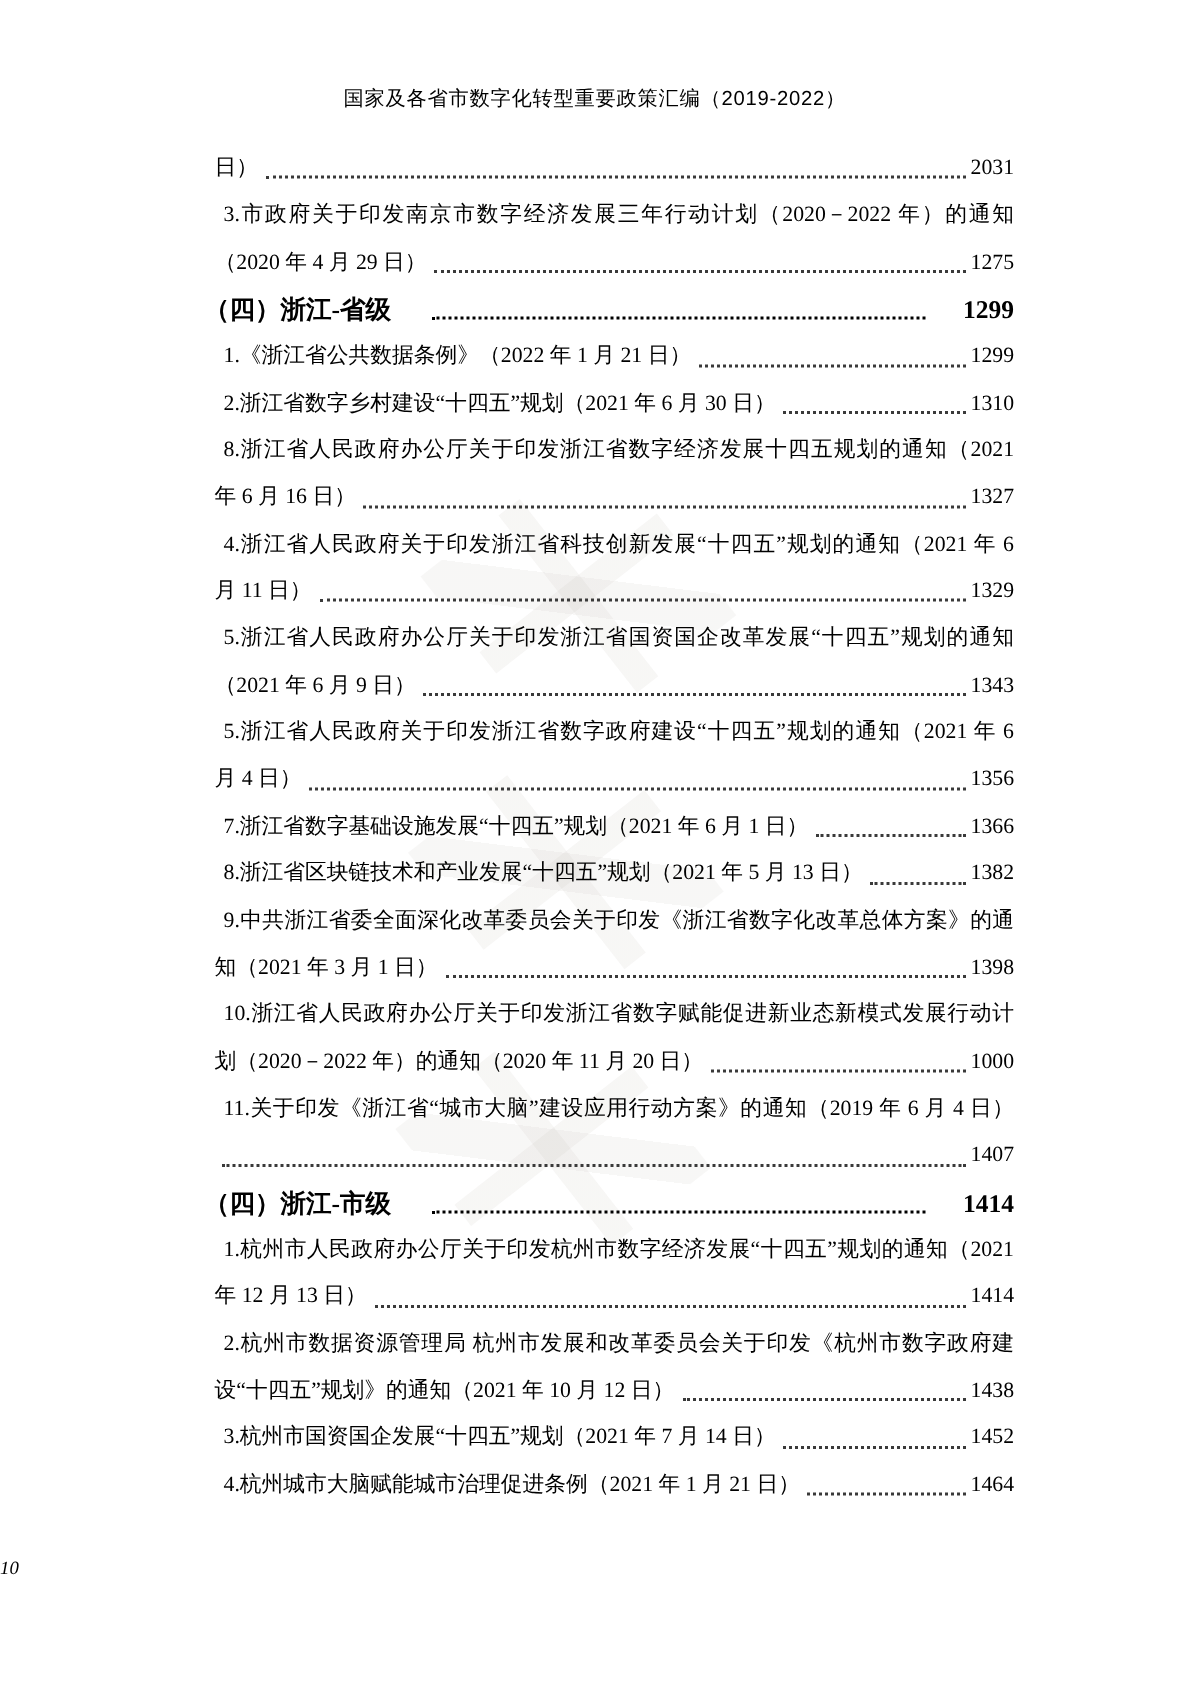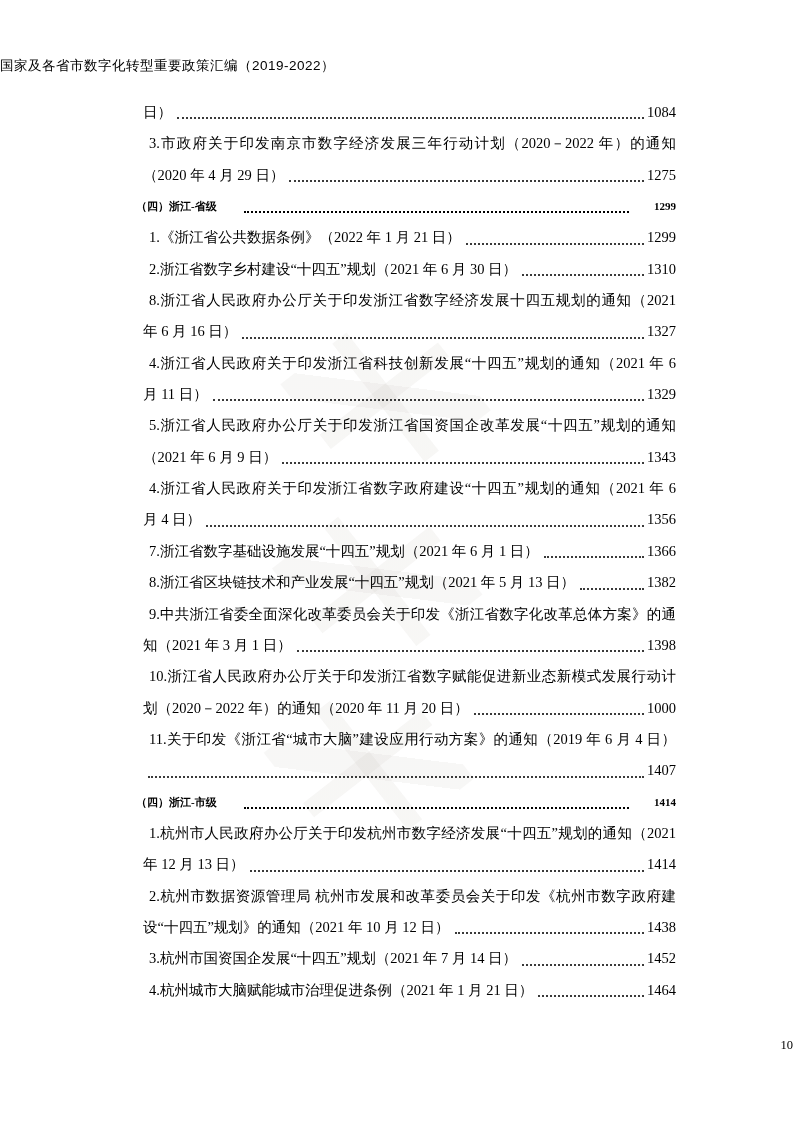--- a/index.html
+++ b/index.html
@@ -7,20 +7,21 @@
     width:793px;height:1122px;
     background:#ffffff;
     font-family:"Liberation Serif", serif;
     color:#000;
     position:relative;
     overflow:hidden;
   }
   .page{position:absolute;inset:0;}
   .header-title{
     position:absolute;top:57px;left:0;width:100%;
+    text-align:center;
     font-family:"Liberation Sans", sans-serif;
     font-size:13.5px;letter-spacing:0.5px;
     z-index:2;
   }
   
   .watermark{
     position:absolute;left:170px;top:330px;width:460px;height:480px;
     transform:rotate(-38deg);
     z-index:0;opacity:0.55;pointer-events:none;
   }
@@ -41,55 +42,56 @@
   }
   .row{
     display:flex;align-items:flex-end;
     height:31.35px;
     font-size:14.5px;line-height:31.35px;
     white-space:nowrap;overflow:hidden;
   }
   .row .t{white-space:pre;}
   .row.item{padding-left:13px;}
   .row.cont{padding-left:7px;}
-  .row.section{font-weight:bold;font-size:11px;gap:22px;}
+  .row.section{font-weight:bold;font-size:17px;gap:22px;}
   .row.full .t{
     flex:1;display:block;white-space:normal;
     text-align:justify;text-align-last:justify;
   }
   .leader{
     flex:1;min-width:8px;
     border-bottom:2px dotted #3a3a3a;
     margin:0 3px 9px 5px;
   }
   .section .leader{border-bottom:2px dotted #000;margin-bottom:9px;}
   .pg{font-family:"Liberation Serif", serif;}
   .footer{
     position:absolute;top:1038px;left:0;width:100%;
-    text-align:right;font-size:12.5px;
+    text-align:left;font-size:12.5px;
     z-index:2;
+    font-style:italic;
   }
 </style>
 </head>
 <body>
 
 <div class="page">
   <div class="header-title">国家及各省市数字化转型重要政策汇编（2019-2022）</div>
 
   <div class="watermark">
     <div class="wm-block wm-b1"></div>
     <div class="wm-block wm-b2"></div>
     <div class="wm-block wm-b3"></div>
   </div>
 
   <div class="toc">
   <div class="row cont">
     <span class="t">日）</span>
     <span class="leader"></span>
-    <span class="pg">1084</span>
+    <span class="pg">2031</span>
   </div>
 
   <div class="row item full">
     <span class="t">3.市政府关于印发南京市数字经济发展三年行动计划（2020－2022 年）的通知</span>
 
   </div>
 
   <div class="row cont">
     <span class="t">（2020 年 4 月 29 日）</span>
     <span class="leader"></span>
@@ -142,21 +144,21 @@
 
   </div>
 
   <div class="row cont">
     <span class="t">（2021 年 6 月 9 日）</span>
     <span class="leader"></span>
     <span class="pg">1343</span>
   </div>
 
   <div class="row item full">
-    <span class="t">4.浙江省人民政府关于印发浙江省数字政府建设“十四五”规划的通知（2021 年 6</span>
+    <span class="t">5.浙江省人民政府关于印发浙江省数字政府建设“十四五”规划的通知（2021 年 6</span>
 
   </div>
 
   <div class="row cont">
     <span class="t">月 4 日）</span>
     <span class="leader"></span>
     <span class="pg">1356</span>
   </div>
 
   <div class="row item">

